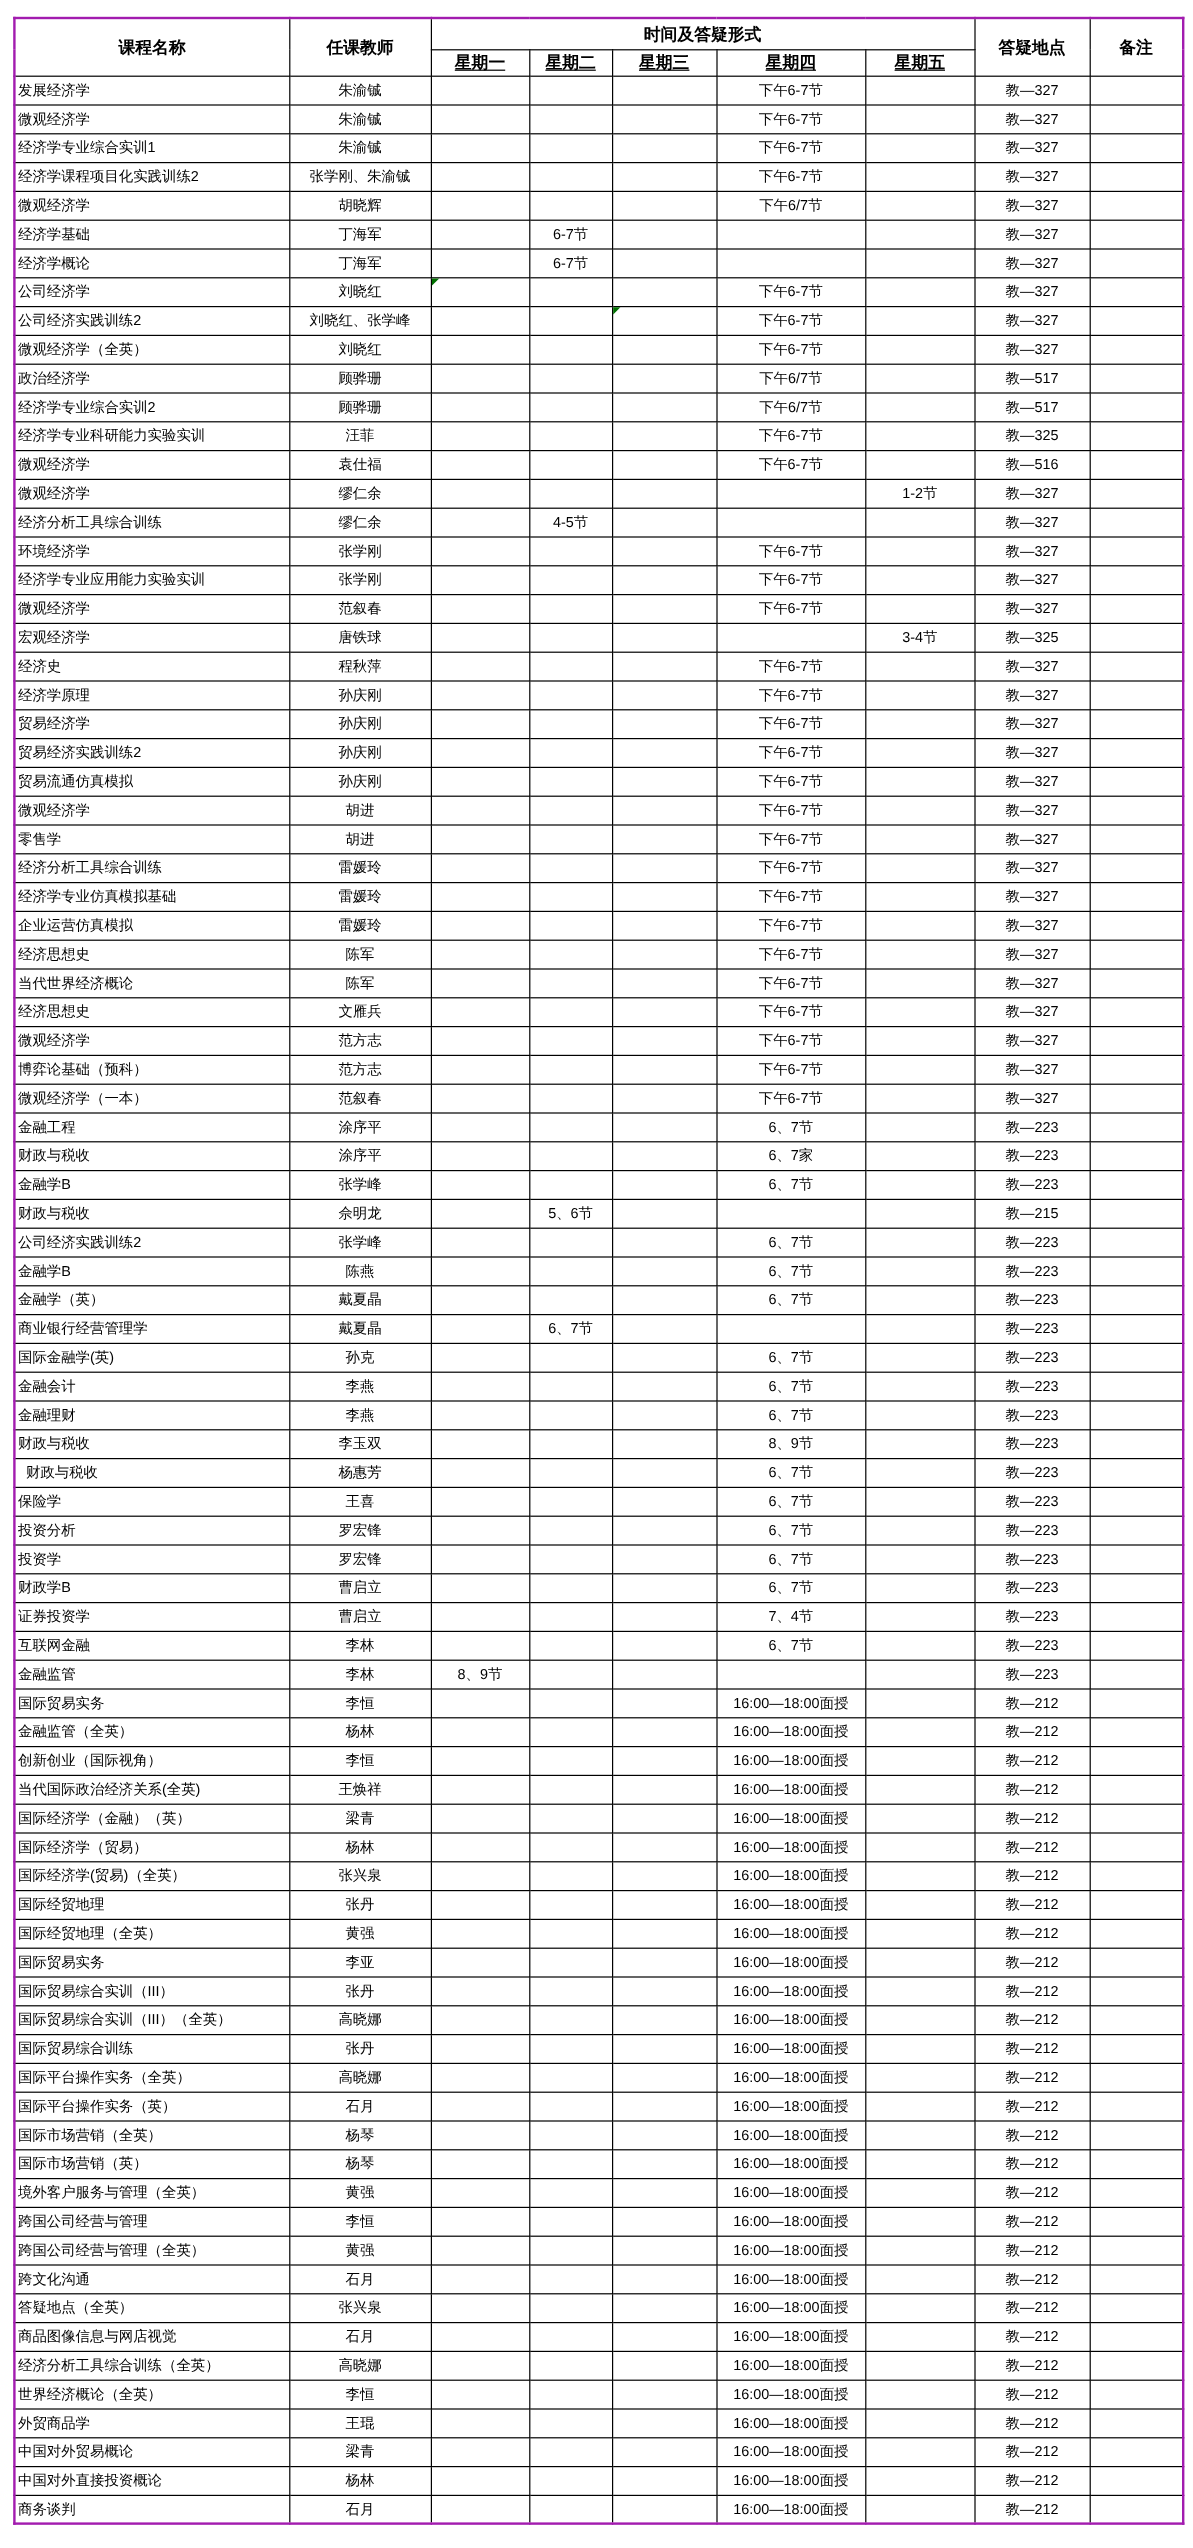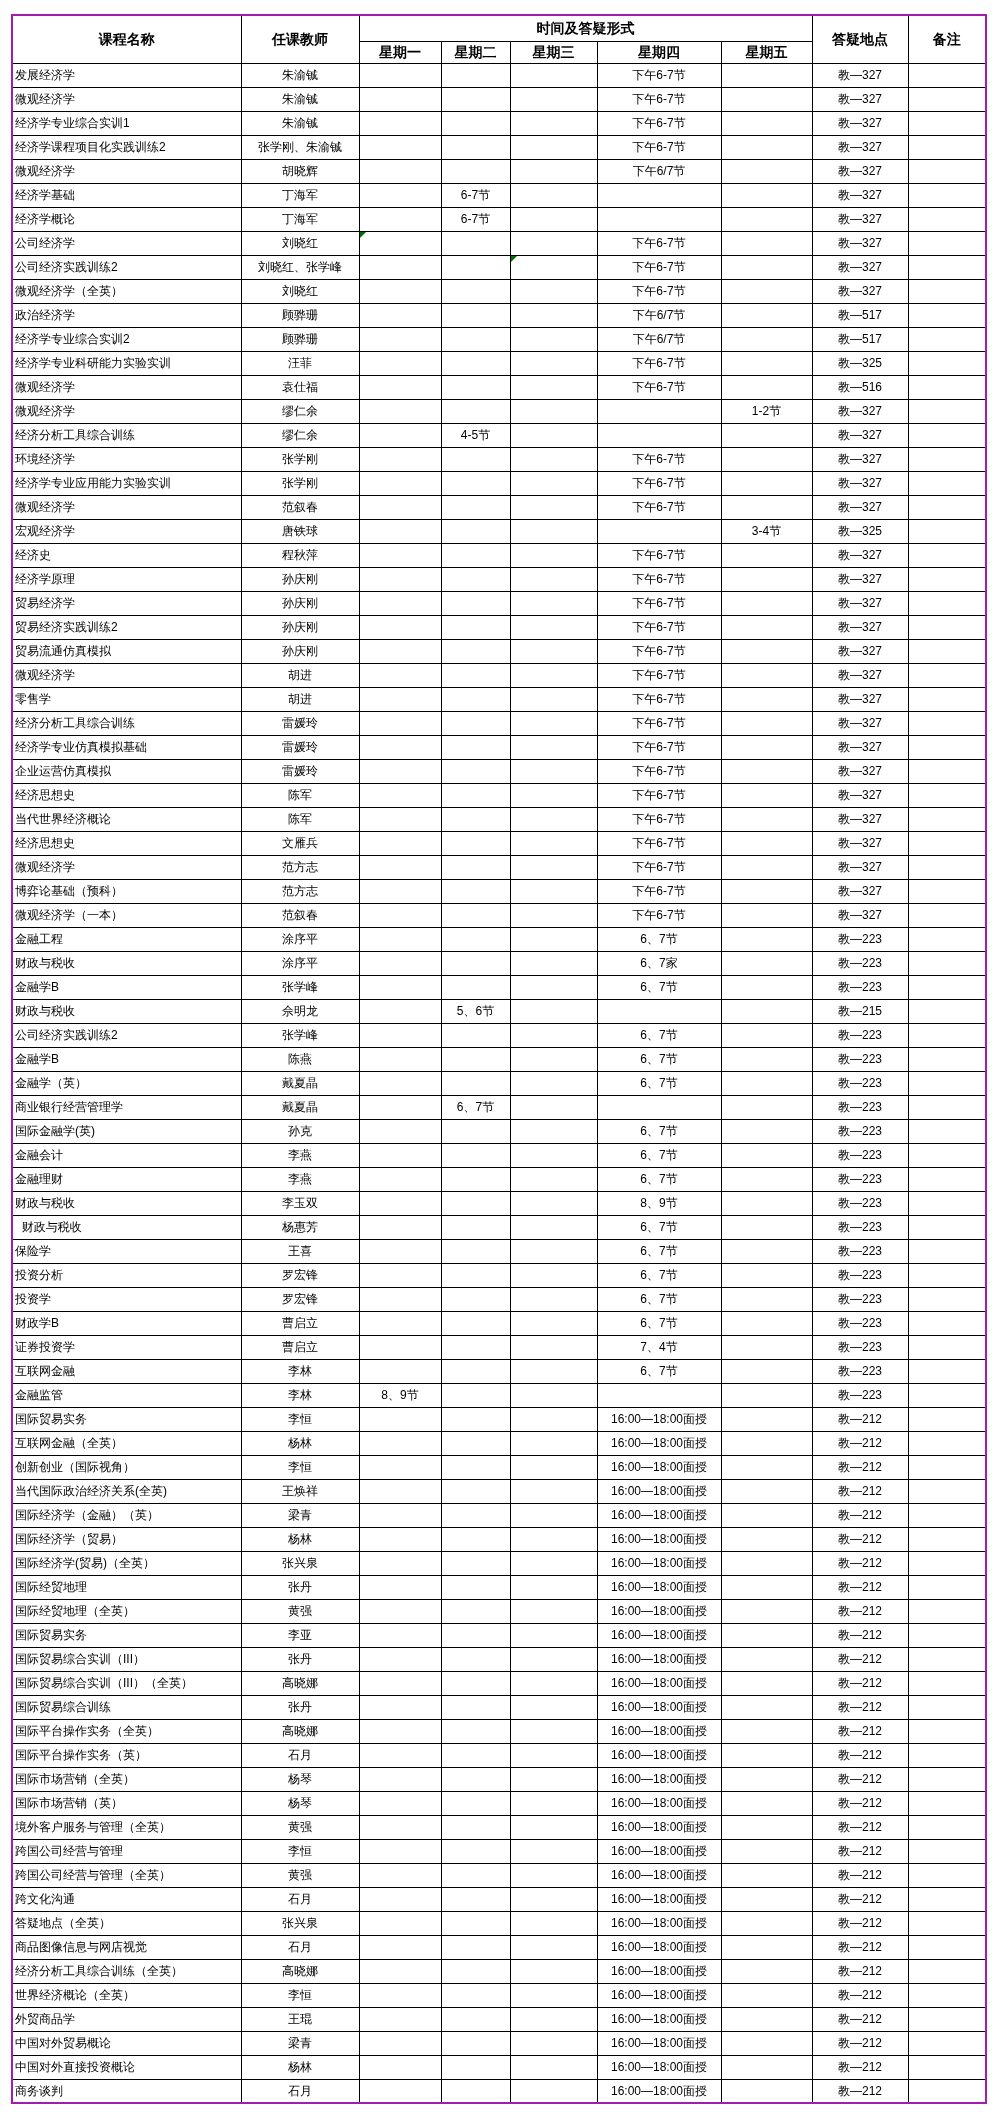--- a/index.html
+++ b/index.html
@@ -3,21 +3,21 @@
 <meta charset="utf-8">
 <style>
   html,body{margin:0;padding:0;background:#ffffff;}
   body{width:994px;height:2123px;position:relative;font-family:"Liberation Sans",sans-serif;}
   #sheet{position:absolute;left:11px;top:14px;}
   table{border-collapse:collapse;table-layout:fixed;border:2px solid #a21caf;}
   th,td{border:1px solid #000;padding:0;margin:0;font-weight:normal;
         font-size:12px;color:#000;white-space:pre;overflow:visible;
         text-align:center;vertical-align:middle;position:relative;line-height:1;}
   th{font-weight:bold;font-size:14px;}
-  tr.hdr1{height:26px;} tr.hdr2{height:22px;}
+  tr.hdr1{height:26px;} tr.hdr2{height:22px;text-decoration:underline;}
   tbody tr{height:24px;}
   td.course{text-align:left;padding-left:2px;}
   .corner{position:absolute;top:0;left:0;width:0;height:0;
           border-top:6px solid #007000;border-right:6px solid transparent;}
 </style>
 </head>
 <body>
 
 <div id="sheet">
   <table>
@@ -670,21 +670,21 @@
           <td>李恒</td>
           <td></td>
           <td></td>
           <td></td>
           <td>16:00—18:00面授</td>
           <td></td>
           <td>教—212</td>
           <td></td>
         </tr>
         <tr>
-          <td class="course">互联网金融（全英）</td>
+          <td class="course">金融监管（全英）</td>
           <td>杨林</td>
           <td></td>
           <td></td>
           <td></td>
           <td>16:00—18:00面授</td>
           <td></td>
           <td>教—212</td>
           <td></td>
         </tr>
         <tr>

